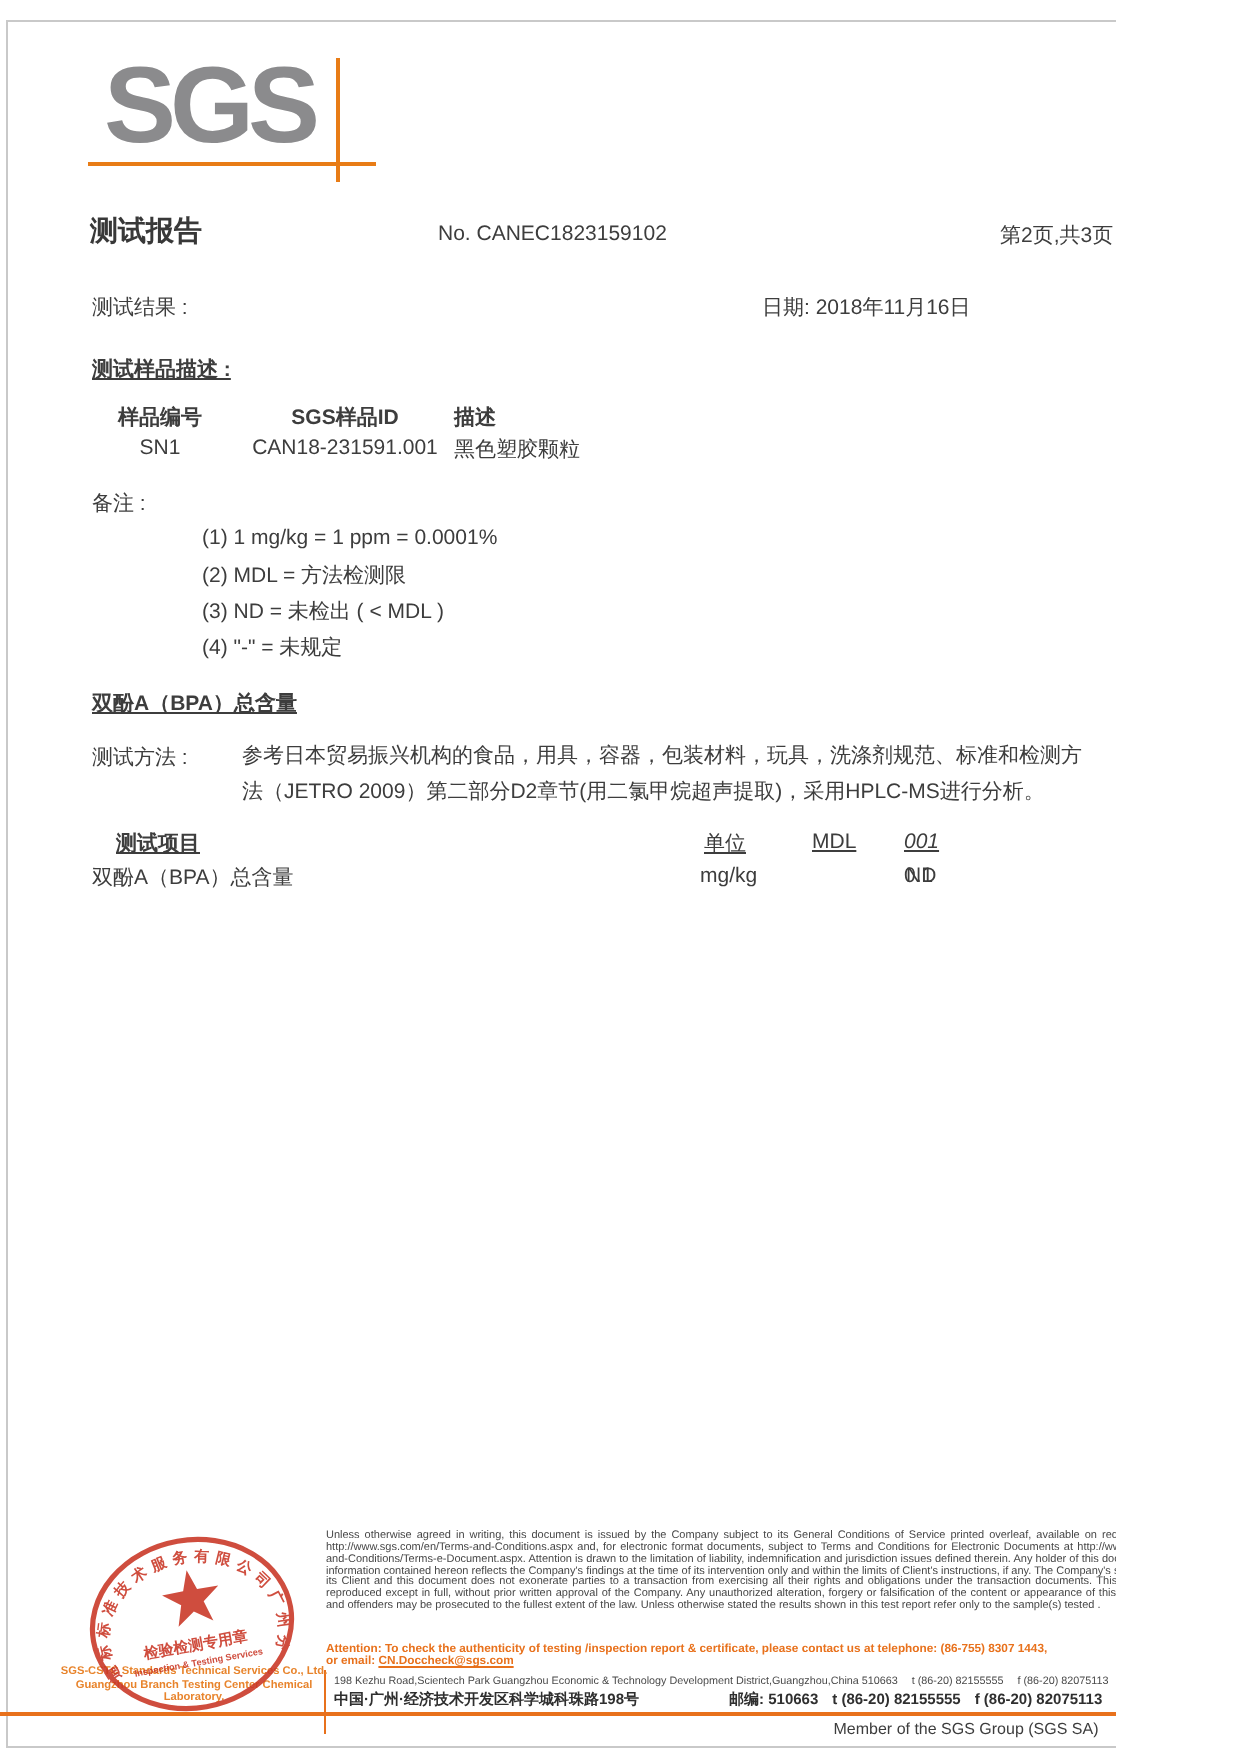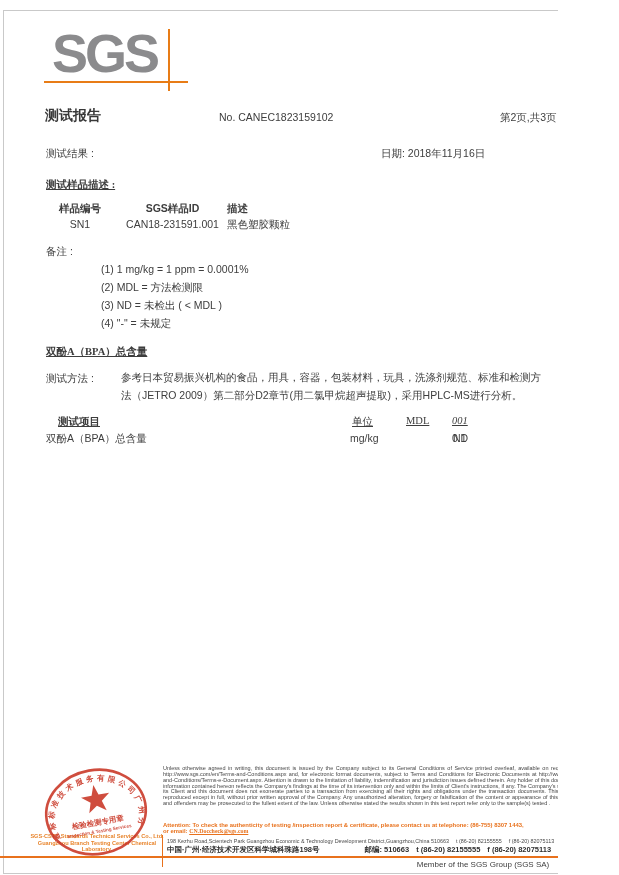--- a/index.html
+++ b/index.html
@@ -15,21 +15,21 @@
   .logo-hline{left:44px;top:81px;width:144px;height:2px;background:#e87c16;}
   .logo-vline{left:168px;top:29px;width:2px;height:62px;background:#e87c16;}
 
   
   .doc-title{left:45px;top:107px;font-size:14px;font-weight:bold;color:#383838;}
   .report-no{left:219px;top:111px;font-size:10.5px;}
   .date-field{left:381px;top:111px;font-size:10.5px;margin-top:36px;}
   .page-info{left:500px;top:111px;font-size:10.5px;}
 
   .sec-label{font-size:10.5px;}
-  .u{text-decoration:underline;font-family:Liberation Serif, serif;}
+  .u{text-decoration:underline;}
   .b{font-weight:bold;}
   .i{font-style:italic;}
 
   .results-label{left:46px;top:147px;}
   .sample-heading{left:46px;top:178px;}
 
   .col-center{text-align:center;}
   .cell{font-size:10.5px;}
   .hdr{font-weight:bold;}
 

